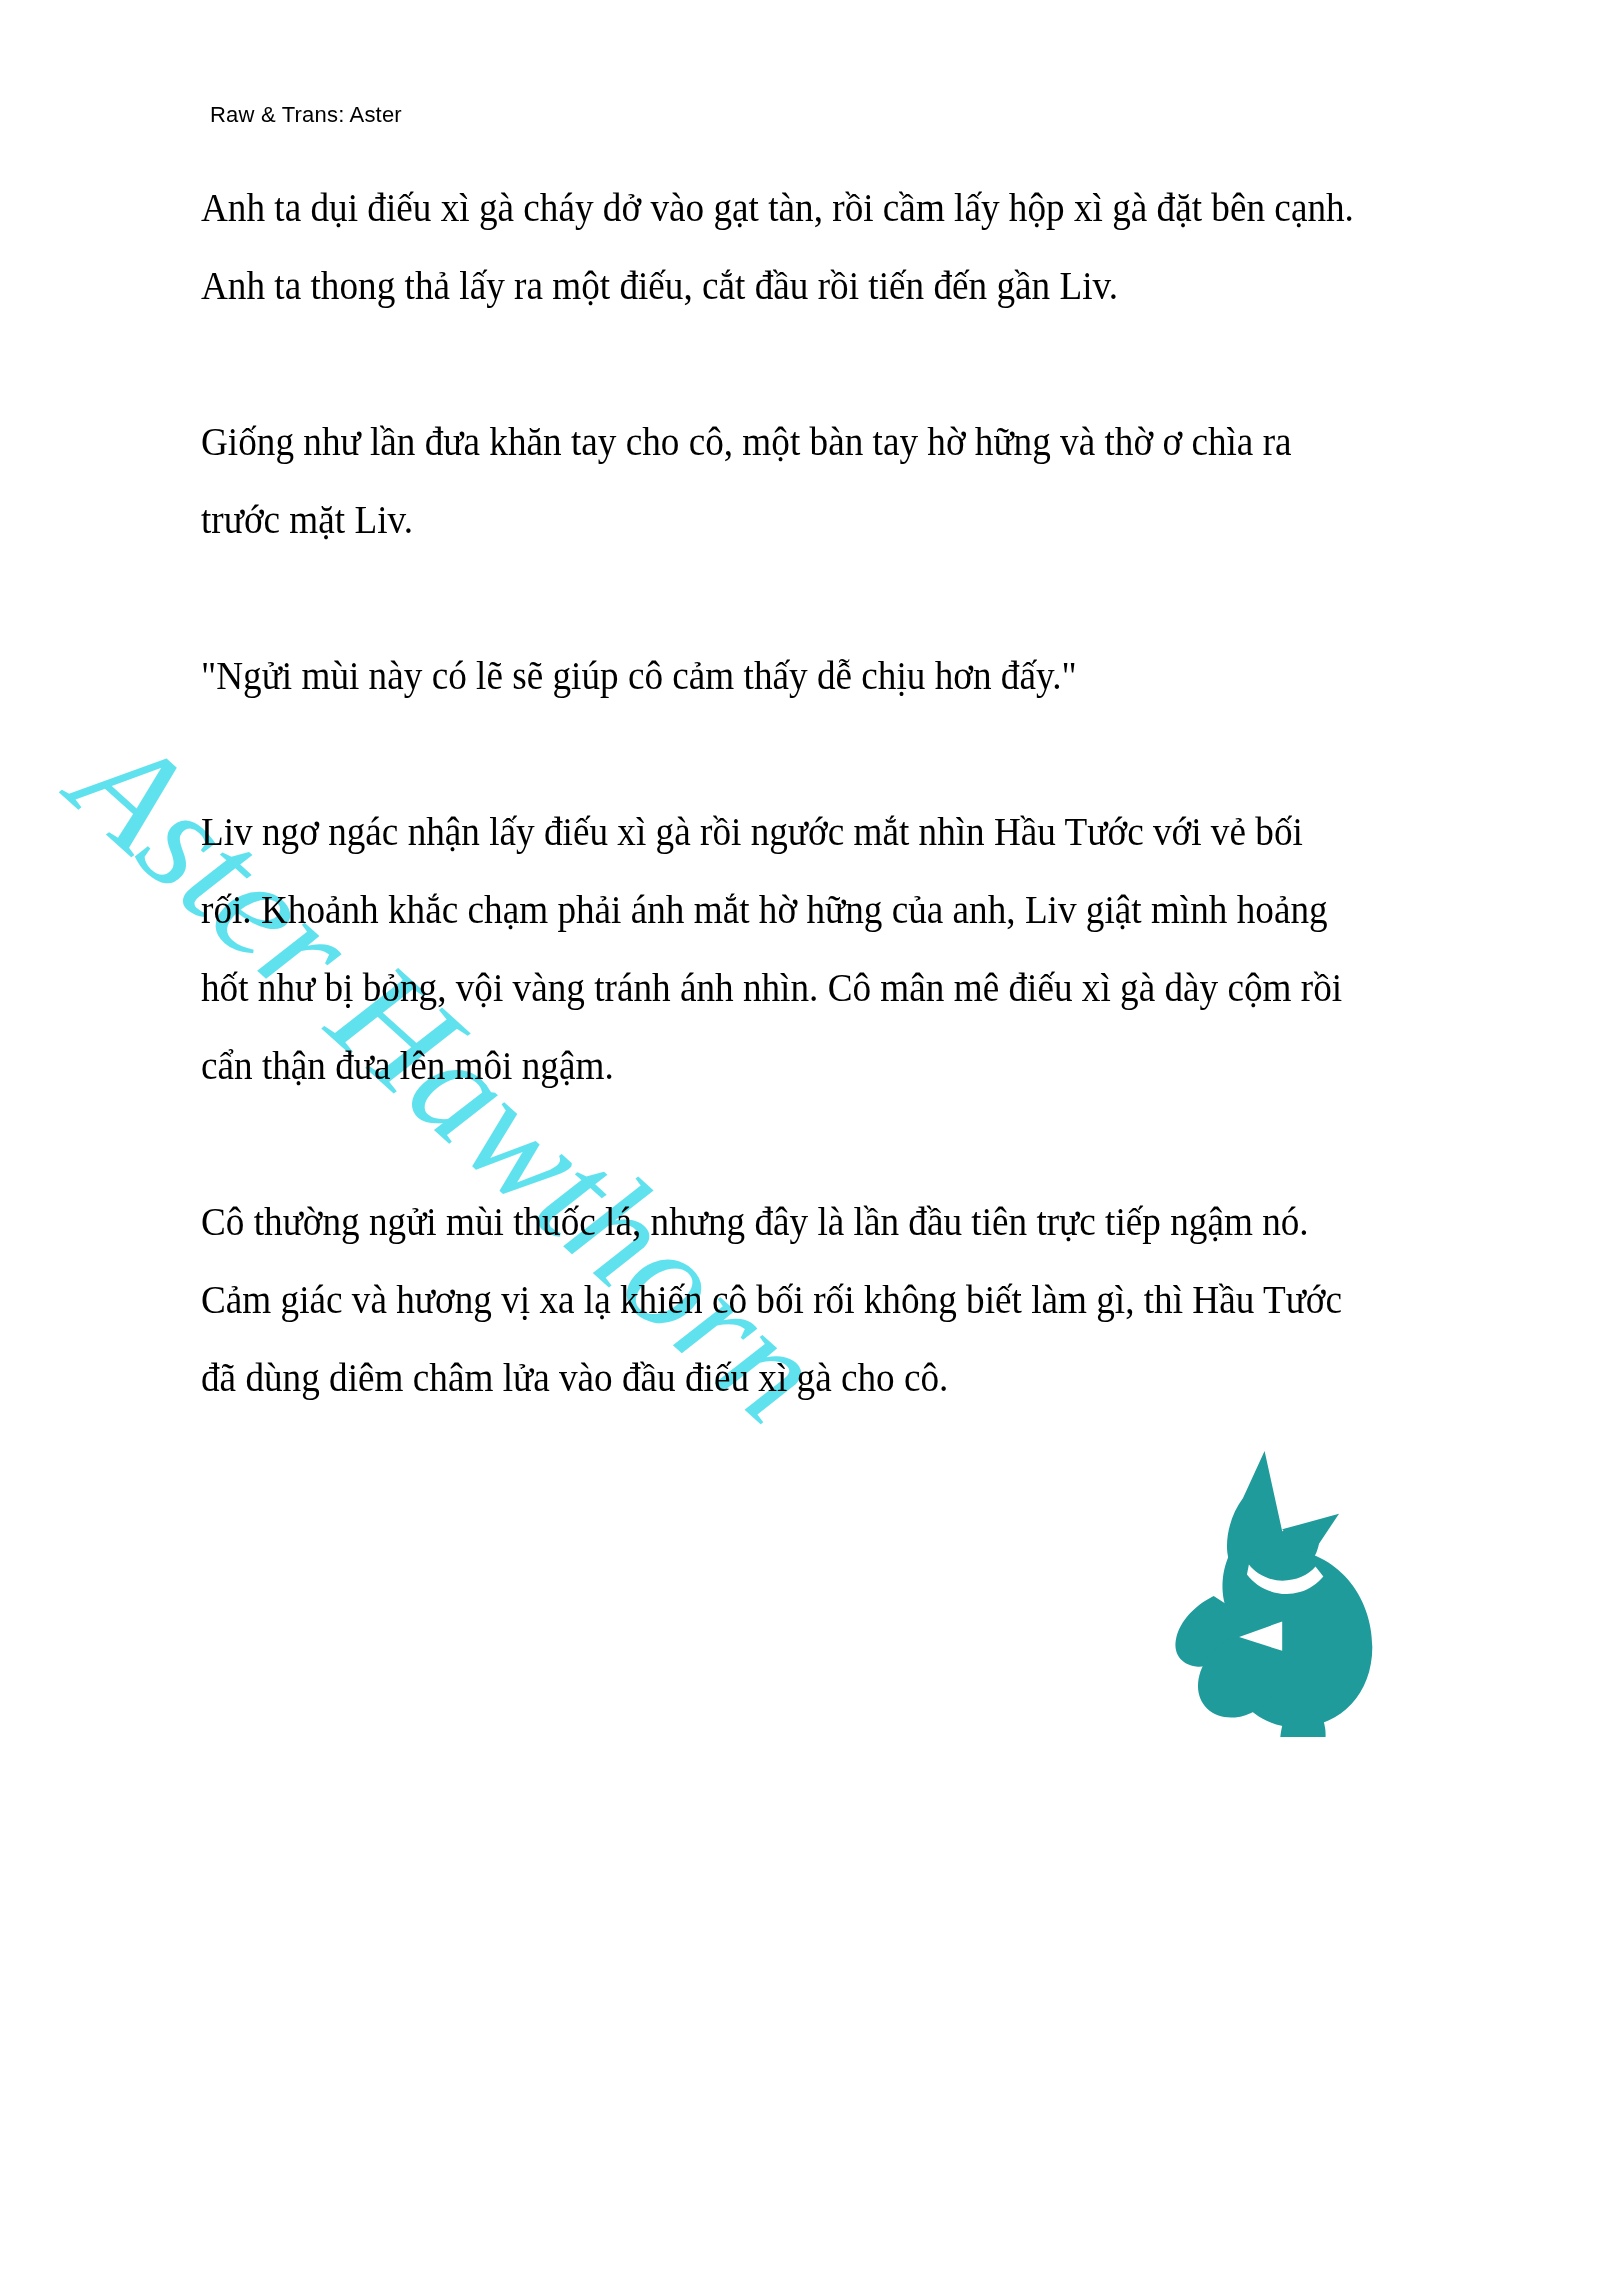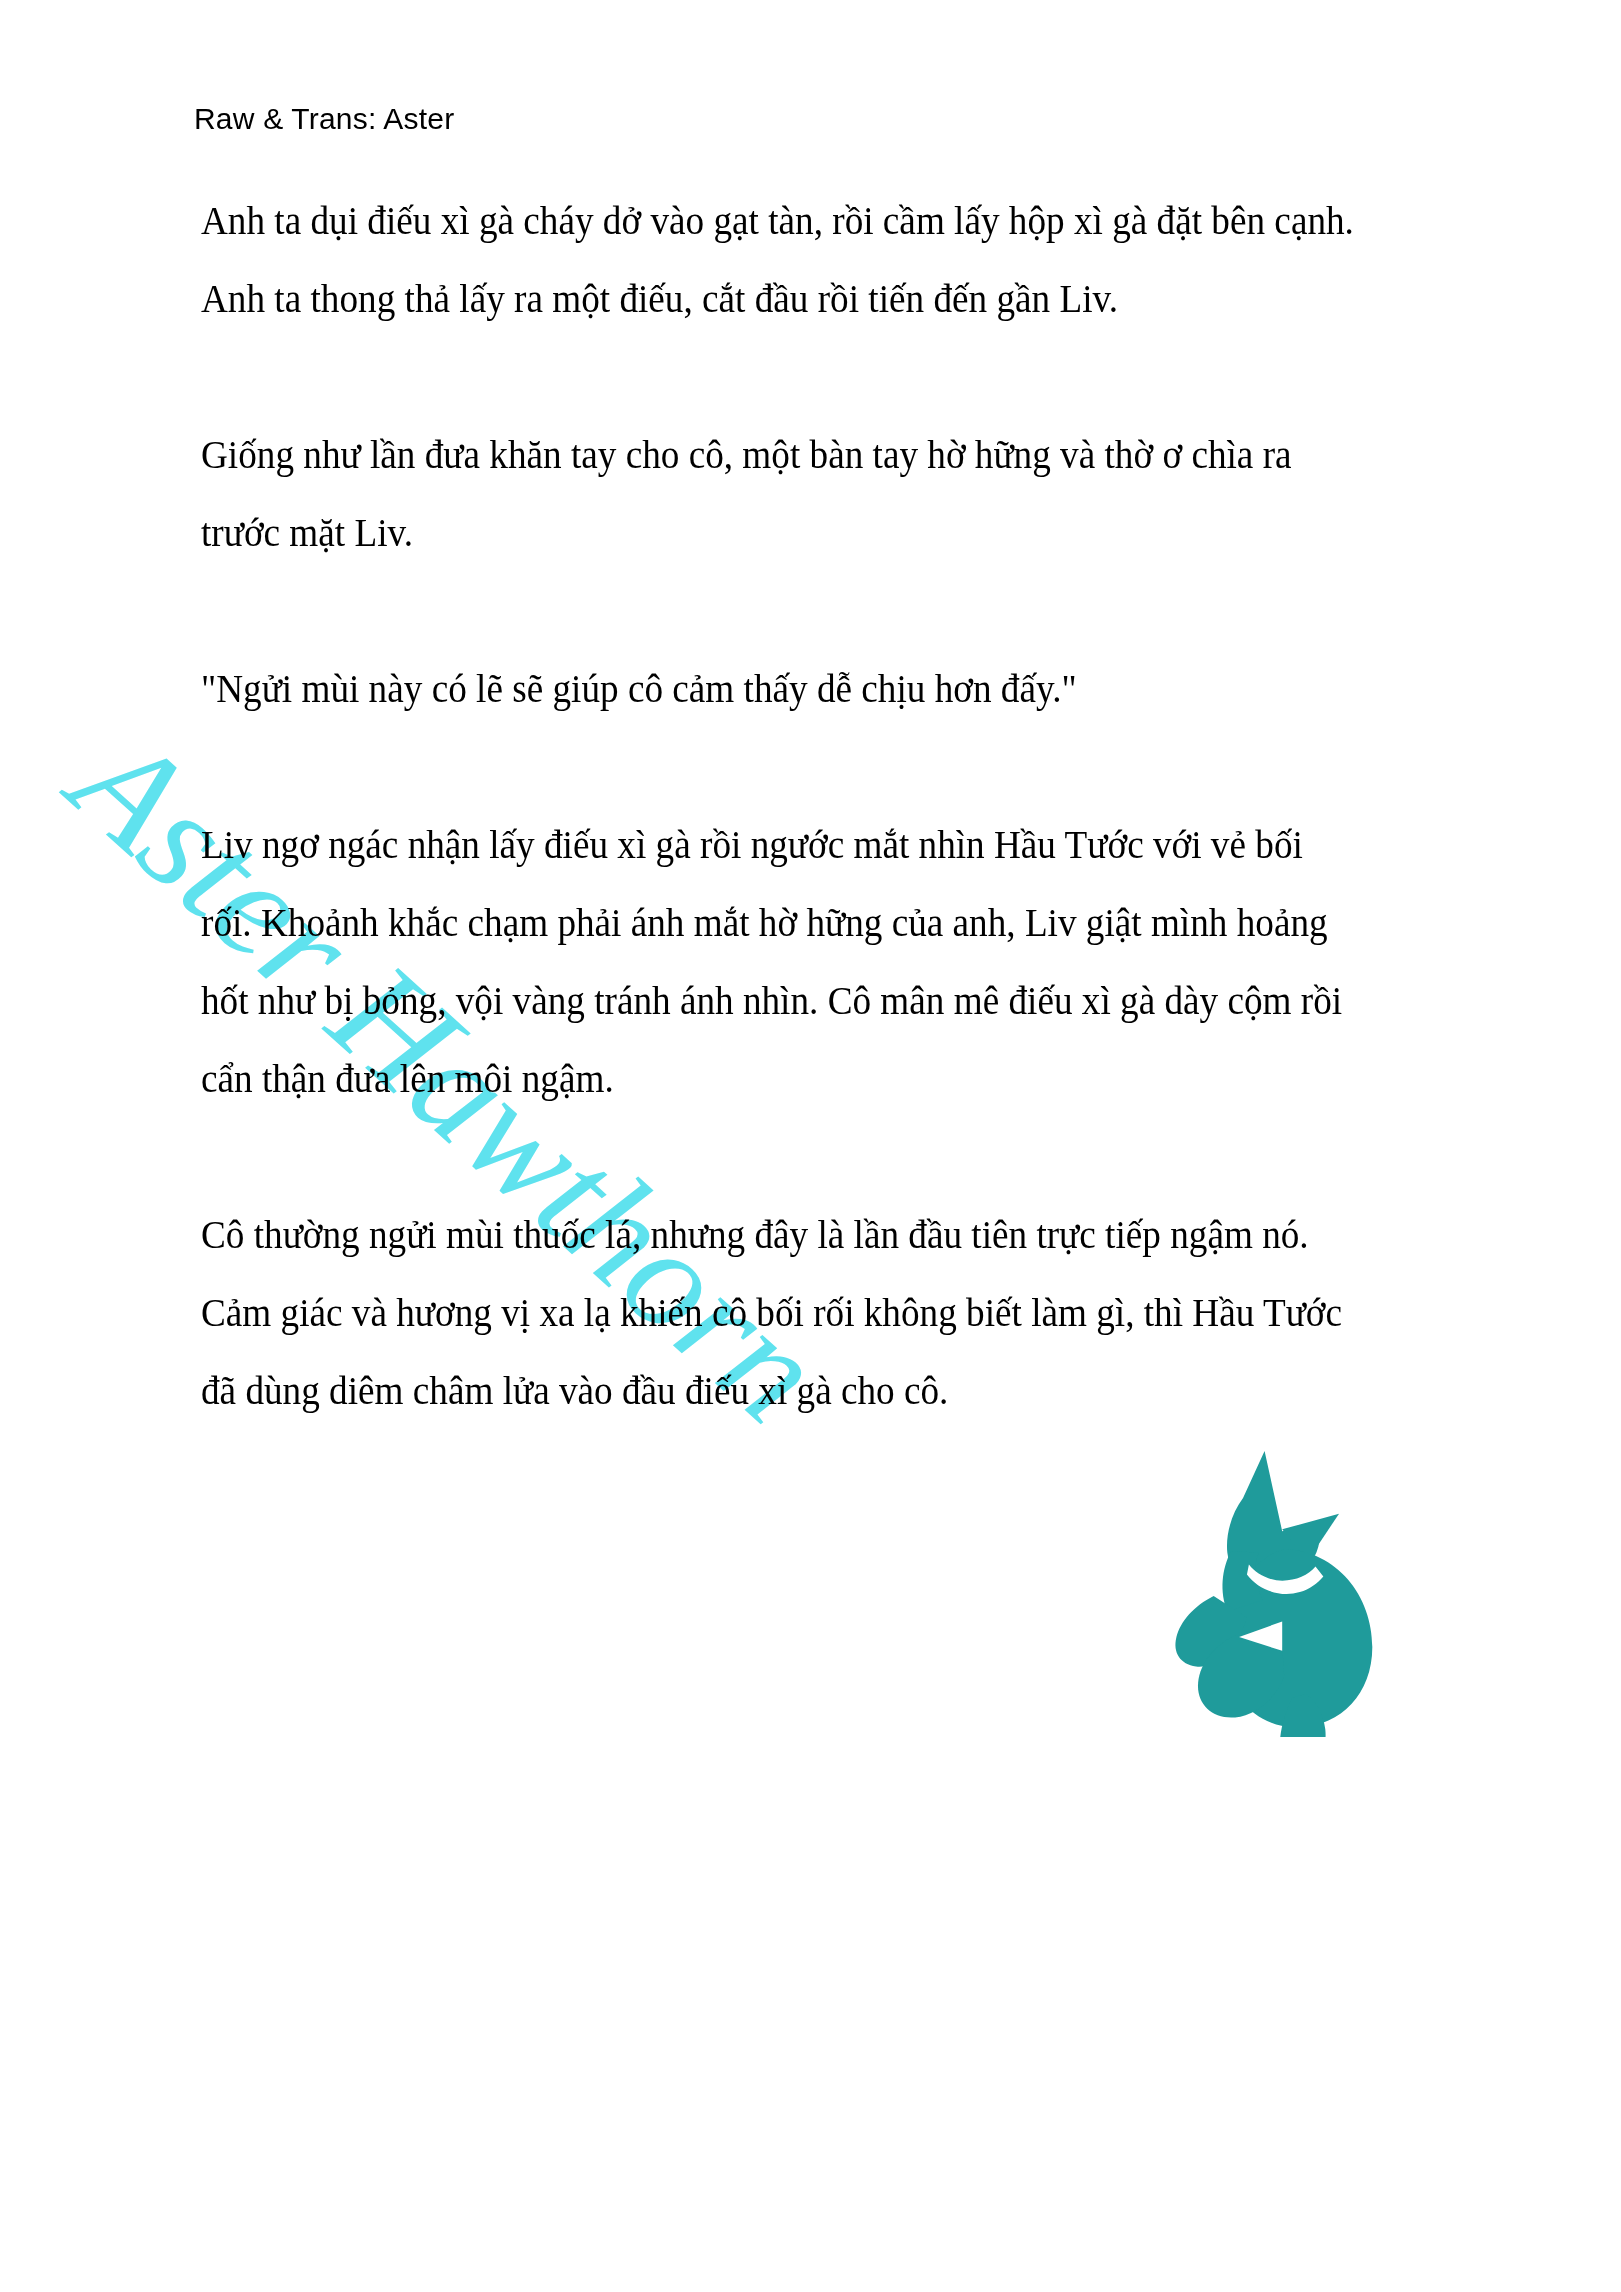--- a/index.html
+++ b/index.html
@@ -13,24 +13,24 @@
     width: 1621px;
     height: 2293px;
     background: #ffffff;
     overflow: hidden;
     font-family: "Liberation Serif", "DejaVu Serif", serif;
   }
 
   
   .doc-header {
     position: absolute;
-    left: 194px;
+    left: 210px;
     top: 102px;
     font-family: "Liberation Sans", "DejaVu Sans", sans-serif;
-    font-size: 30px;
+    font-size: 22px;
     color: #000000;
     letter-spacing: 0.2px;
     white-space: nowrap;
   }
 
   
   .watermark {
     position: absolute;
     left: 147px;
     top: 549px;
@@ -66,21 +66,21 @@
   .cat-mark svg {
     display: block;
     width: 100%;
     height: 100%;
   }
 
   
   .body-text {
     position: absolute;
     left: 201px;
-    top: 182px;
+    top: 169px;
     width: 1245px;
     z-index: 3;
   }
 
   .para {
     margin: 0;
     font-size: 40px;
     line-height: 78px;
     color: #000000;
     font-family: "Liberation Serif", "DejaVu Serif", serif;

